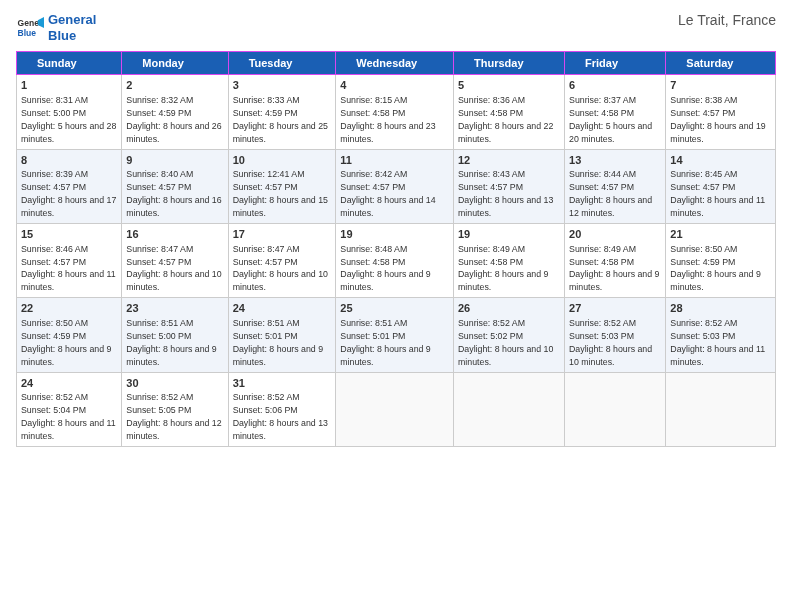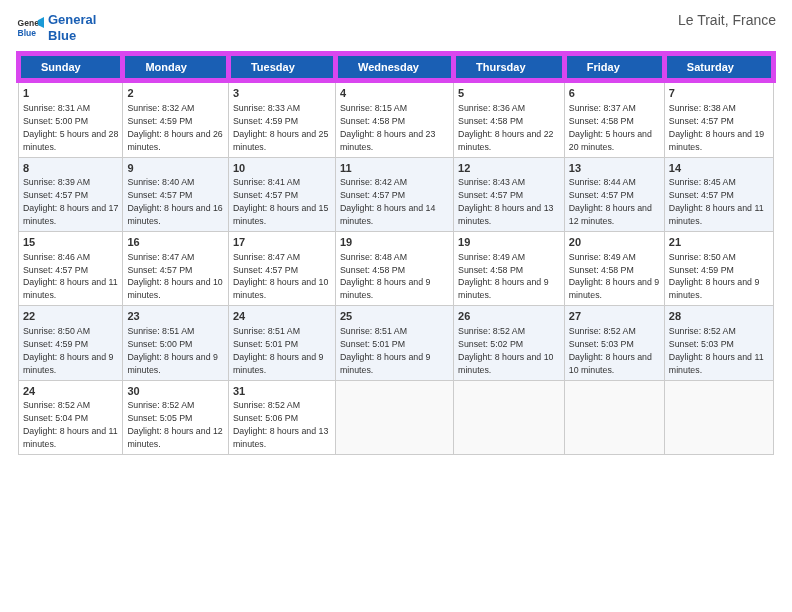--- a/index.html
+++ b/index.html
@@ -55,21 +55,21 @@
       border-collapse: collapse;
       font-size: 9.5px;
     }
     thead tr th {
       background-color: #1a5fb4;
       color: #fff;
       font-size: 11px;
       font-weight: bold;
       padding: 5px 20px;
       text-align: left;
-      border: 5px solid #d946ef;
+      border: 1px solid #d946ef;
     }
     tbody tr td {
       border: 1px solid #ccc;
       padding: 3px 4px;
       vertical-align: top;
       background: #fff;
       color: #333;
       line-height: 1.35;
     }
     tbody tr:nth-child(even) td {
@@ -130,21 +130,21 @@
           <td><span class="day-num">2</span><span class="day-detail">Sunrise: 8:32 AM</span><br><span class="day-detail">Sunset: 4:59 PM</span><br><span class="day-detail">Daylight: 8 hours and 26 minutes.</span></td>
           <td><span class="day-num">3</span><span class="day-detail">Sunrise: 8:33 AM</span><br><span class="day-detail">Sunset: 4:59 PM</span><br><span class="day-detail">Daylight: 8 hours and 25 minutes.</span></td>
           <td><span class="day-num">4</span><span class="day-detail">Sunrise: 8:15 AM</span><br><span class="day-detail">Sunset: 4:58 PM</span><br><span class="day-detail">Daylight: 8 hours and 23 minutes.</span></td>
           <td><span class="day-num">5</span><span class="day-detail">Sunrise: 8:36 AM</span><br><span class="day-detail">Sunset: 4:58 PM</span><br><span class="day-detail">Daylight: 8 hours and 22 minutes.</span></td>
           <td><span class="day-num">6</span><span class="day-detail">Sunrise: 8:37 AM</span><br><span class="day-detail">Sunset: 4:58 PM</span><br><span class="day-detail">Daylight: 5 hours and 20 minutes.</span></td>
           <td><span class="day-num">7</span><span class="day-detail">Sunrise: 8:38 AM</span><br><span class="day-detail">Sunset: 4:57 PM</span><br><span class="day-detail">Daylight: 8 hours and 19 minutes.</span></td>
         </tr>
         <tr>
           <td><span class="day-num">8</span><span class="day-detail">Sunrise: 8:39 AM</span><br><span class="day-detail">Sunset: 4:57 PM</span><br><span class="day-detail">Daylight: 8 hours and 17 minutes.</span></td>
           <td><span class="day-num">9</span><span class="day-detail">Sunrise: 8:40 AM</span><br><span class="day-detail">Sunset: 4:57 PM</span><br><span class="day-detail">Daylight: 8 hours and 16 minutes.</span></td>
-          <td><span class="day-num">10</span><span class="day-detail">Sunrise: 8:41 AM</span><br><span class="day-detail">Sunset: 4:57 PM</span><br><span class="day-detail">Daylight: 8 hours and 15 minutes.</span></td>
+          <td><span class="day-num">10</span><span class="day-detail">Sunrise: 12:41 AM</span><br><span class="day-detail">Sunset: 4:57 PM</span><br><span class="day-detail">Daylight: 8 hours and 15 minutes.</span></td>
           <td><span class="day-num">11</span><span class="day-detail">Sunrise: 8:42 AM</span><br><span class="day-detail">Sunset: 4:57 PM</span><br><span class="day-detail">Daylight: 8 hours and 14 minutes.</span></td>
           <td><span class="day-num">12</span><span class="day-detail">Sunrise: 8:43 AM</span><br><span class="day-detail">Sunset: 4:57 PM</span><br><span class="day-detail">Daylight: 8 hours and 13 minutes.</span></td>
           <td><span class="day-num">13</span><span class="day-detail">Sunrise: 8:44 AM</span><br><span class="day-detail">Sunset: 4:57 PM</span><br><span class="day-detail">Daylight: 8 hours and 12 minutes.</span></td>
           <td><span class="day-num">14</span><span class="day-detail">Sunrise: 8:45 AM</span><br><span class="day-detail">Sunset: 4:57 PM</span><br><span class="day-detail">Daylight: 8 hours and 11 minutes.</span></td>
         </tr>
         <tr>
           <td><span class="day-num">15</span><span class="day-detail">Sunrise: 8:46 AM</span><br><span class="day-detail">Sunset: 4:57 PM</span><br><span class="day-detail">Daylight: 8 hours and 11 minutes.</span></td>
           <td><span class="day-num">16</span><span class="day-detail">Sunrise: 8:47 AM</span><br><span class="day-detail">Sunset: 4:57 PM</span><br><span class="day-detail">Daylight: 8 hours and 10 minutes.</span></td>
           <td><span class="day-num">17</span><span class="day-detail">Sunrise: 8:47 AM</span><br><span class="day-detail">Sunset: 4:57 PM</span><br><span class="day-detail">Daylight: 8 hours and 10 minutes.</span></td>
           <td><span class="day-num">19</span><span class="day-detail">Sunrise: 8:48 AM</span><br><span class="day-detail">Sunset: 4:58 PM</span><br><span class="day-detail">Daylight: 8 hours and 9 minutes.</span></td>

